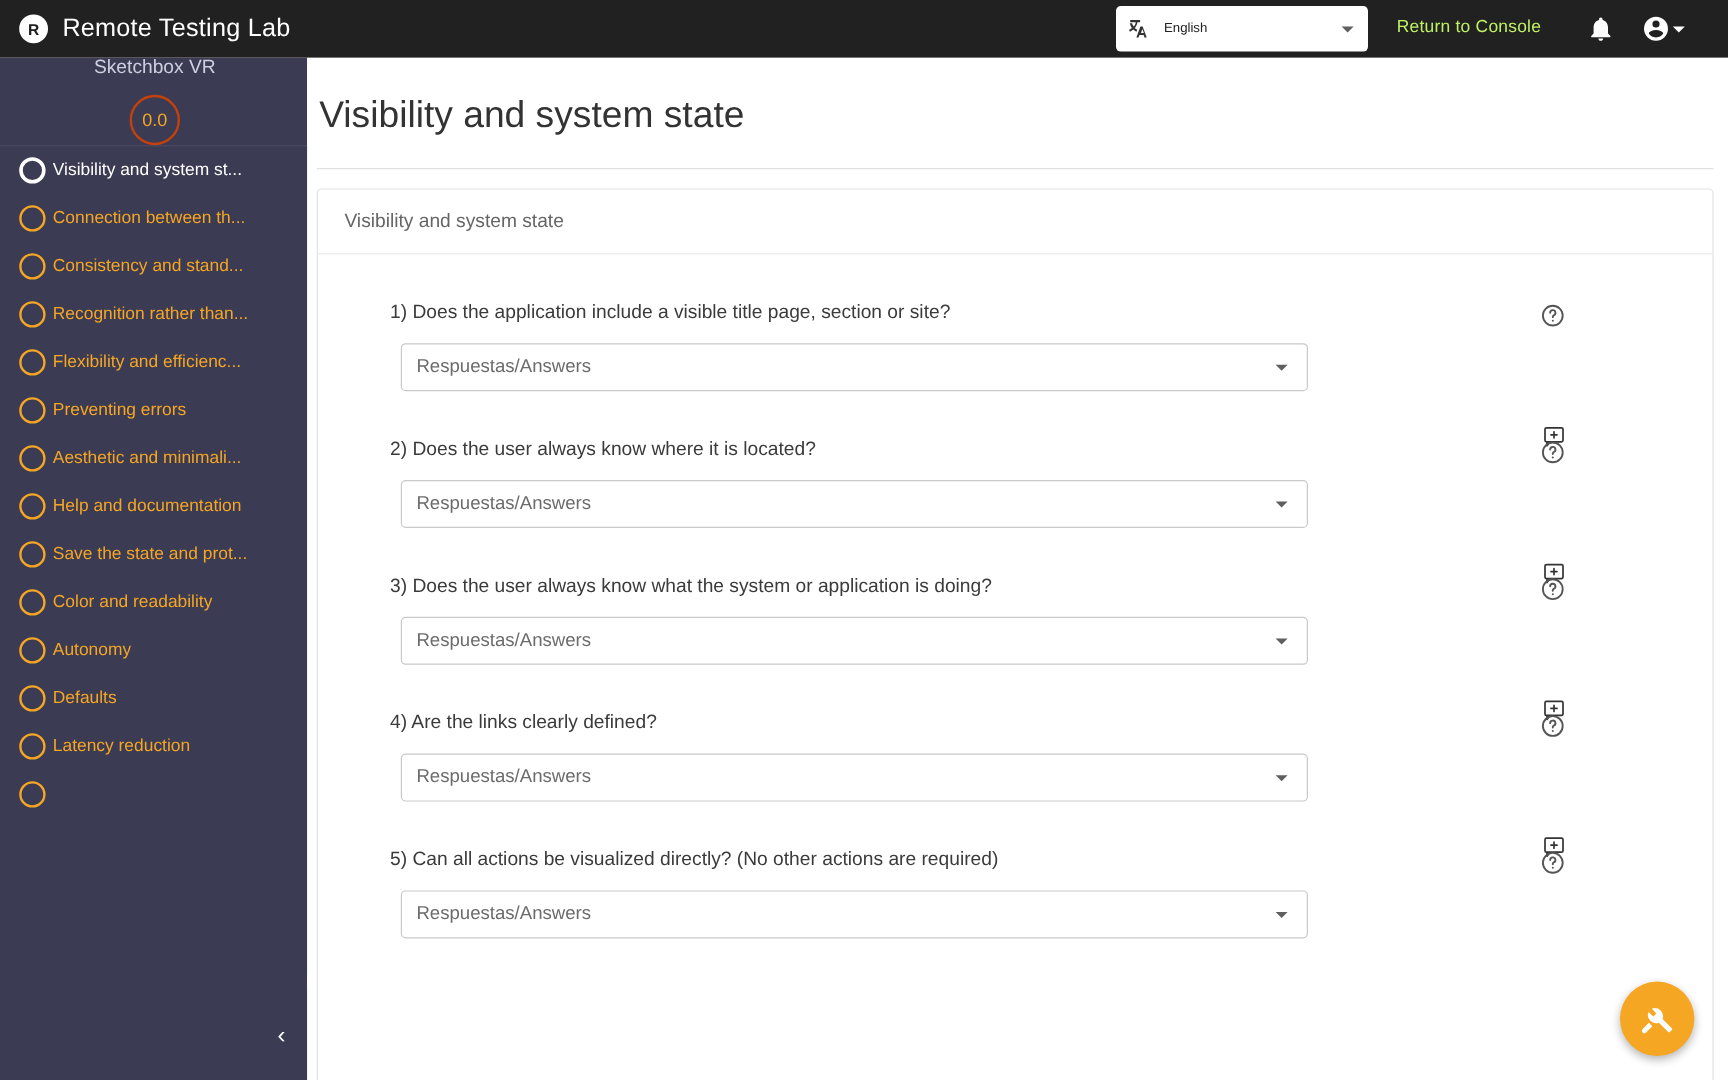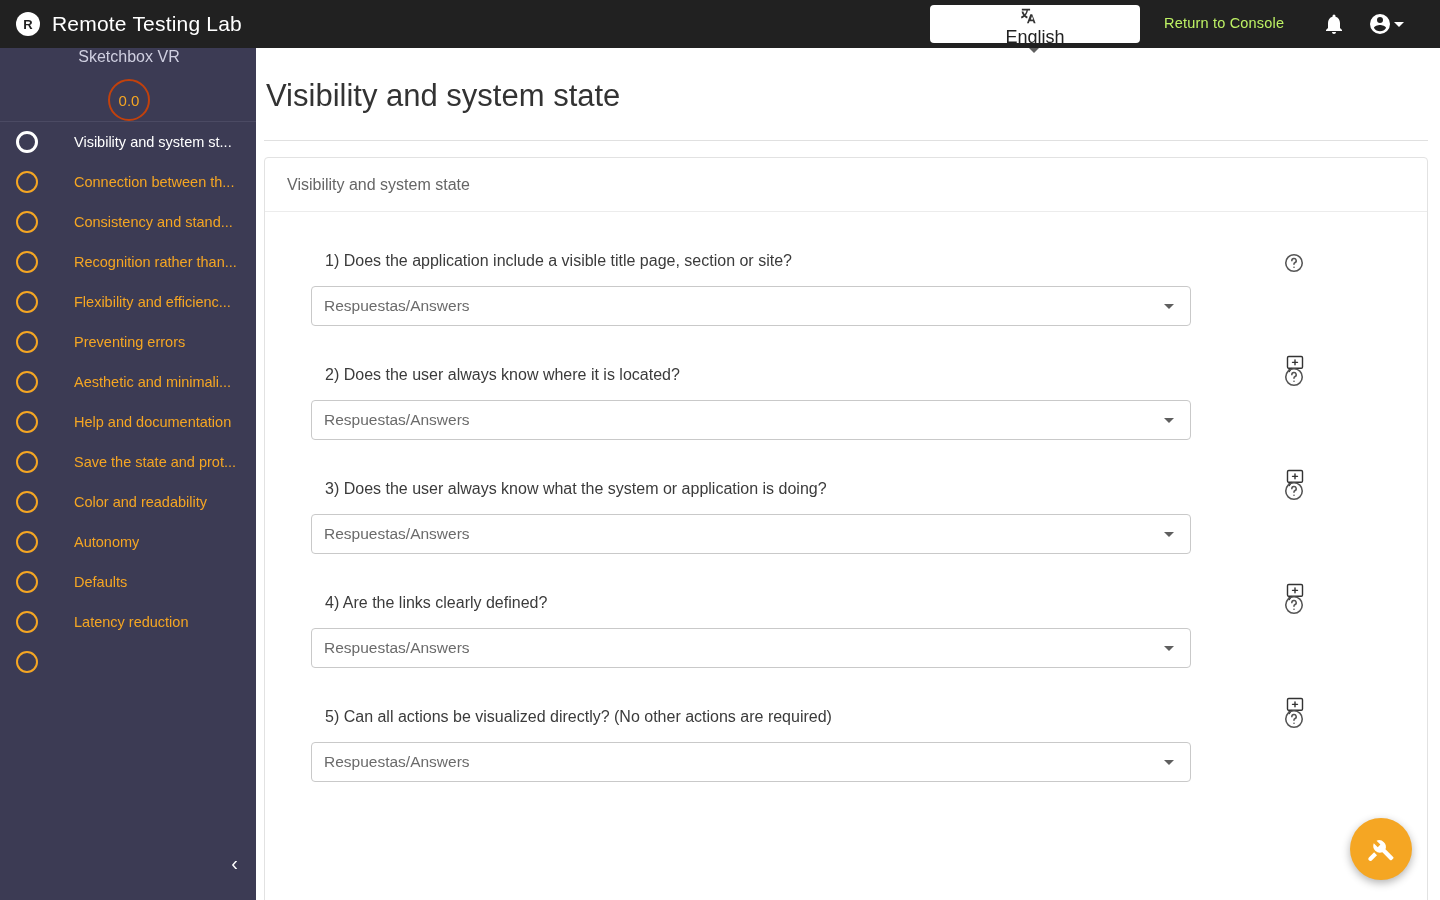--- a/index.html
+++ b/index.html
@@ -31,22 +31,21 @@
   }
   .brand-title { font-size: 21px; font-weight: 400; letter-spacing: .2px; }
 
   .lang-select {
     position: absolute; left: 930px; top: 5px;
     width: 210px; height: 38px;
     background: #ffffff; color: #212121;
     border-radius: 4px;
     display: flex; align-items: center;
     padding: 0 10px;
-    font-size: 18px;
-    flex-direction: column;
+    font-size: 11px;
   }
   .lang-icon { width: 22px; height: 22px; margin-right: 8px; flex: 0 0 auto; }
   .lang-label { flex: 1; }
   .caret-down {
     width: 0; height: 0;
     border-left: 5px solid transparent;
     border-right: 5px solid transparent;
     border-top: 5px solid #5f5f5f;
     margin-right: 2px;
   }
@@ -80,21 +79,21 @@
     font-size: 15px;
   }
   .sidebar-list {
     border-top: 1px solid #4b4a63;
     background: #3c3b54;
     height: 690px;
     overflow: hidden;
   }
   .s-item {
     height: 40px; display: flex; align-items: center;
-    padding-left: 16px; gap: 36px;
+    padding-left: 16px; gap: 6px;
     cursor: pointer;
   }
   .s-bullet {
     width: 22px; height: 22px; border-radius: 50%;
     border: 2.5px solid #f5a623; flex: 0 0 auto;
   }
   .s-bullet.active { border-color: #ffffff; border-width: 3px; }
   .s-label {
     font-size: 14.5px; color: #f5a623;
     white-space: nowrap; overflow: hidden; text-overflow: ellipsis;
@@ -135,21 +134,21 @@
     font-size: 16px; color: #666;
     border-bottom: 1px solid #ececec;
   }
   .q-block { padding: 0; }
   .q-row { padding: 40px 0 0 0; position: relative; }
   .q-text {
     font-size: 16px; color: #3b3b3b;
     margin-left: 60px; margin-bottom: 16px;
   }
   .q-select-wrap {
-    margin-left: 46px; width: 880px;
+    margin-left: 69px; width: 756px;
     display: flex; align-items: center;
   }
   .q-select {
     width: 880px; height: 40px;
     border: 1px solid #c9c9c9; border-radius: 4px;
     display: flex; align-items: center; justify-content: space-between;
     padding: 0 14px 0 12px;
     color: #6b6b6b; font-size: 15.5px;
     background: #fff;
   }

